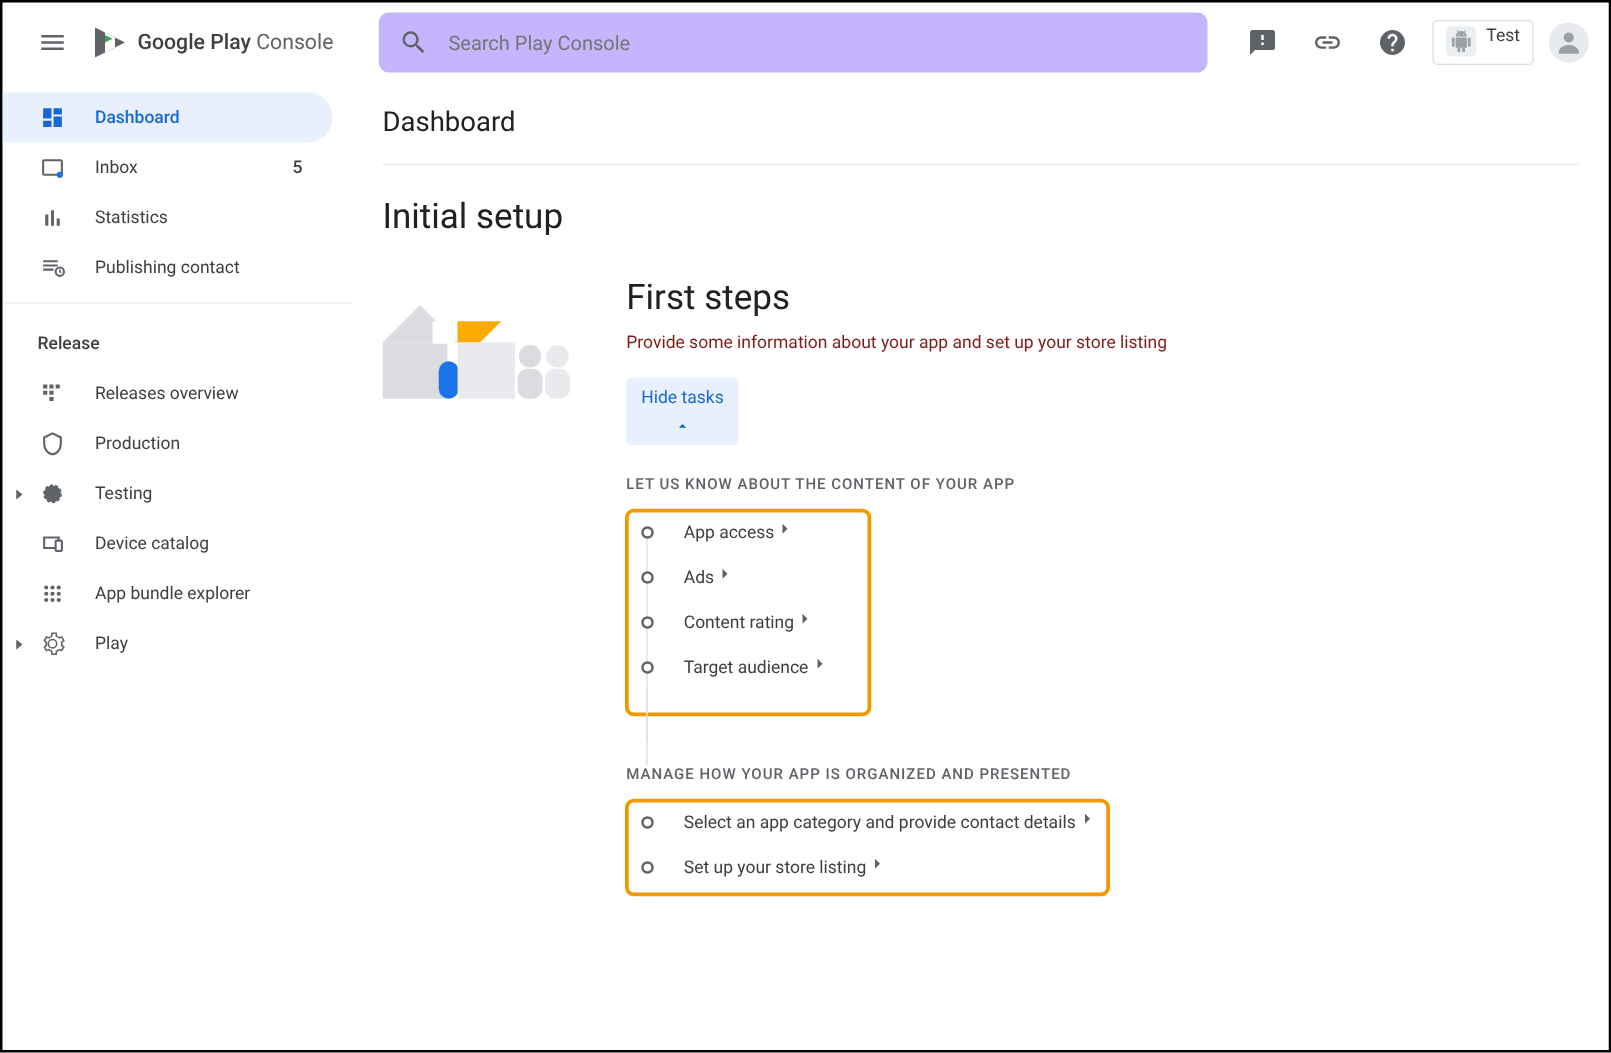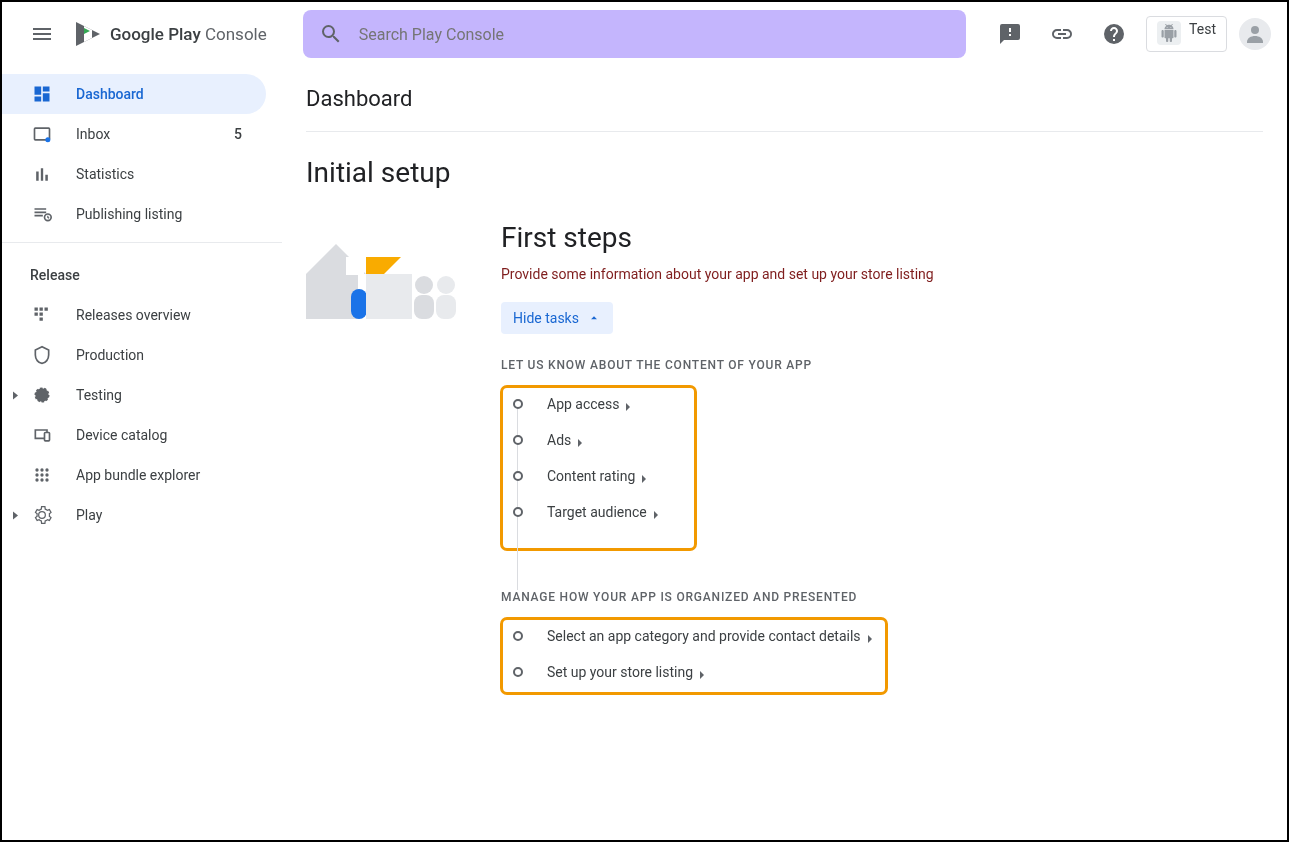--- a/index.html
+++ b/index.html
@@ -43,29 +43,29 @@
     .section-header { font-size: 14px; color: #3c4043; font-weight: 500; padding: 16px 24px 12px 28px; }
 
     
     .page-title { font-size: 22px; color: #202124; padding: 20px 0; border-bottom: 1px solid #e8eaed; }
     .section-title { font-size: 28px; color: #202124; padding: 24px 0 32px 0; }
     .card-row { display: flex; gap: 40px; }
     .illus { width: 155px; height: 100px; flex-shrink: 0; margin-top: 8px; }
     .card-body { flex: 1; }
     .card-title { font-size: 28px; color: #202124; margin-bottom: 12px; }
     .card-desc { font-size: 14px; color: #7f1d1d; margin-bottom: 20px; }
-    .hide-tasks { display: inline-flex; align-items: center; gap: 8px; background: #e8f0fe; color: #1967d2; font-size: 14px; padding: 8px 12px; border-radius: 4px; cursor: pointer; margin-bottom: 24px; }
+    .hide-tasks { display: inline-flex; align-items: center; gap: 8px; background: #e8f0fe; color: #1967d2; font-size: 14px; padding: 8px 12px; border-radius: 4px; cursor: pointer; margin-bottom: 24px; flex-direction: column; }
     .group-header { font-size: 12px; letter-spacing: 0.8px; color: #5f6368; font-weight: 500; margin-bottom: 14px; }
     .task-group { position: relative; padding-bottom: 20px; }
     .task-group.highlight { outline: 3px solid #f29900; border-radius: 6px; outline-offset: -2px; }
     .task-group.highlight-inline { display: inline-block; outline: 3px solid #f29900; border-radius: 6px; outline-offset: -2px; padding-right: 12px; }
     .task-vline { position: absolute; left: 16px; top: 20px; bottom: -20px; width: 1px; background: #dadce0; }
     .task { display: flex; align-items: center; gap: 24px; padding: 10px 0 10px 12px; cursor: pointer; position: relative; z-index: 1; }
     .task-bullet { width: 10px; height: 10px; border: 2px solid #5f6368; border-radius: 50%; background: #fff; flex-shrink: 0; }
-    .task-label { font-size: 14px; color: #3c4043; display: flex; align-items: flex-end; gap: 4px; }
+    .task-label { font-size: 14px; color: #3c4043; display: flex; align-items: flex-start; gap: 4px; }
     .task-connector { height: 40px; position: relative; margin-left: 16px; }
     .task-connector::before { content: ''; position: absolute; left: 0; top: -20px; bottom: 0; width: 1px; background: #dadce0; }
   </style>
 </head>
 <body>
 
 <div class="header">
   <div class="hamburger">
     <svg width="24" height="24" viewBox="0 0 24 24">
         <path fill="#5f6368" d="M3 6h18v2H3V6zm0 5h18v2H3v-2zm0 5h18v2H3v-2z"></path>
@@ -151,21 +151,21 @@
       <span class="nav-label">Statistics</span>
     </div>
     <div class="nav-item">
       <span class="nav-icon">
           <svg width="20" height="20" viewBox="0 0 24 24">
             <path d="M3 5h14v2H3V5zm0 4h14v2H3V9zm0 4h10v2H3v-2z"></path>
             <circle cx="19" cy="16" r="4" fill="none" stroke="#5f6368" stroke-width="2"></circle>
             <path d="M19 14v2l1.5 1" stroke="#5f6368" stroke-width="1.5" fill="none"></path>
           </svg>
         </span>
-      <span class="nav-label">Publishing listing</span>
+      <span class="nav-label">Publishing contact</span>
     </div>
 
     <div class="divider"></div>
     <div class="section-header">Release</div>
 
     <div class="nav-item">
       <span class="nav-icon">
           <svg width="20" height="20" viewBox="0 0 24 24">
             <path d="M3 3h4v4H3V3zm0 6h4v4H3V9zm6-6h4v4H9V3zm0 6h4v4H9V9zm6-6h4v4h-4V3zM9 15h4v4H9v-4z"></path>
           </svg>

